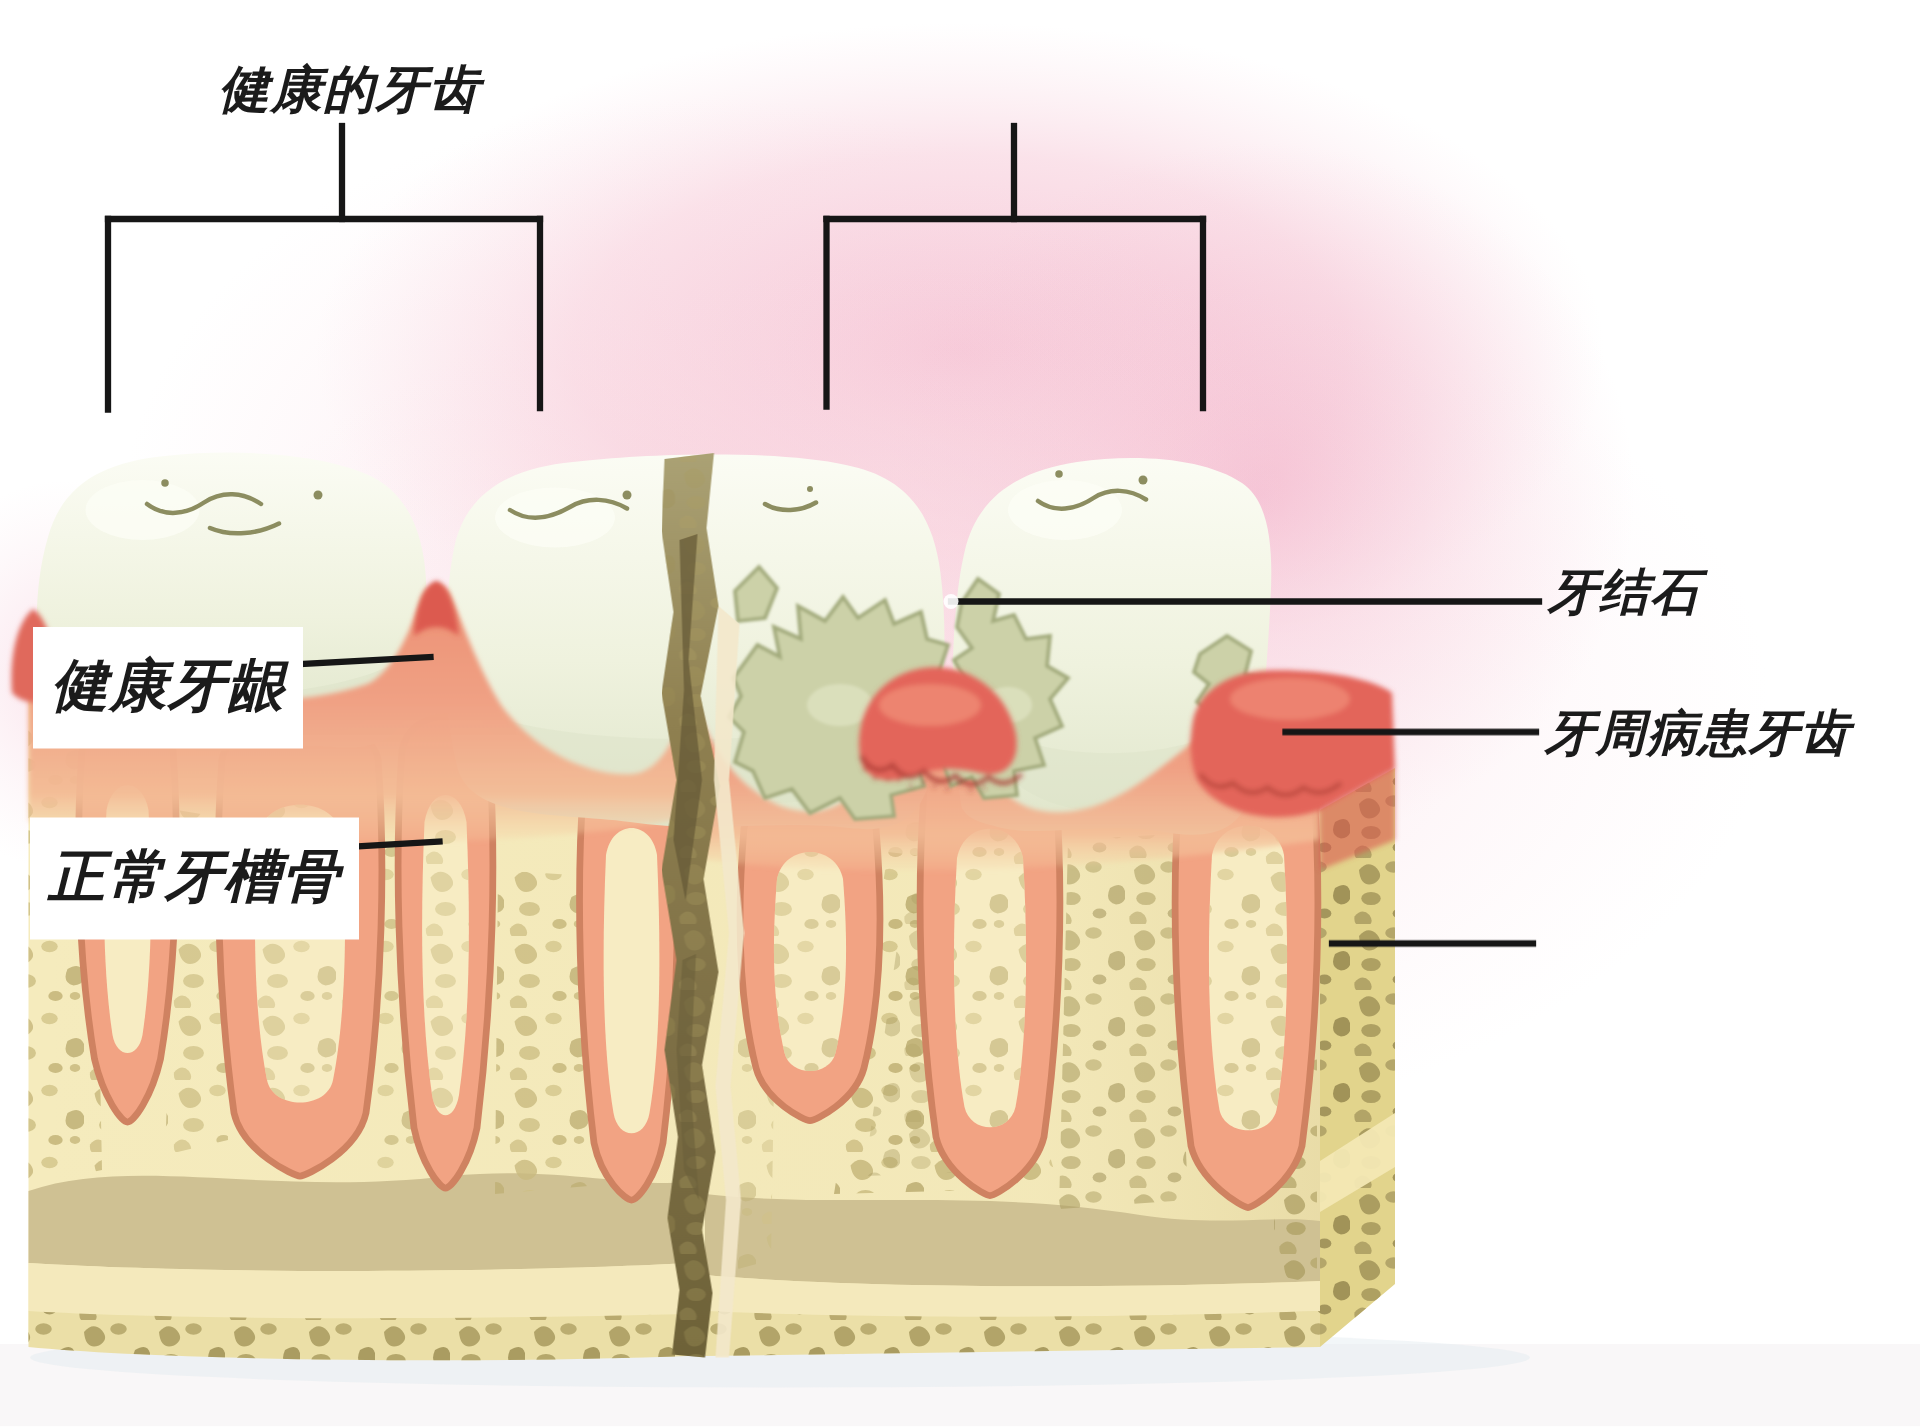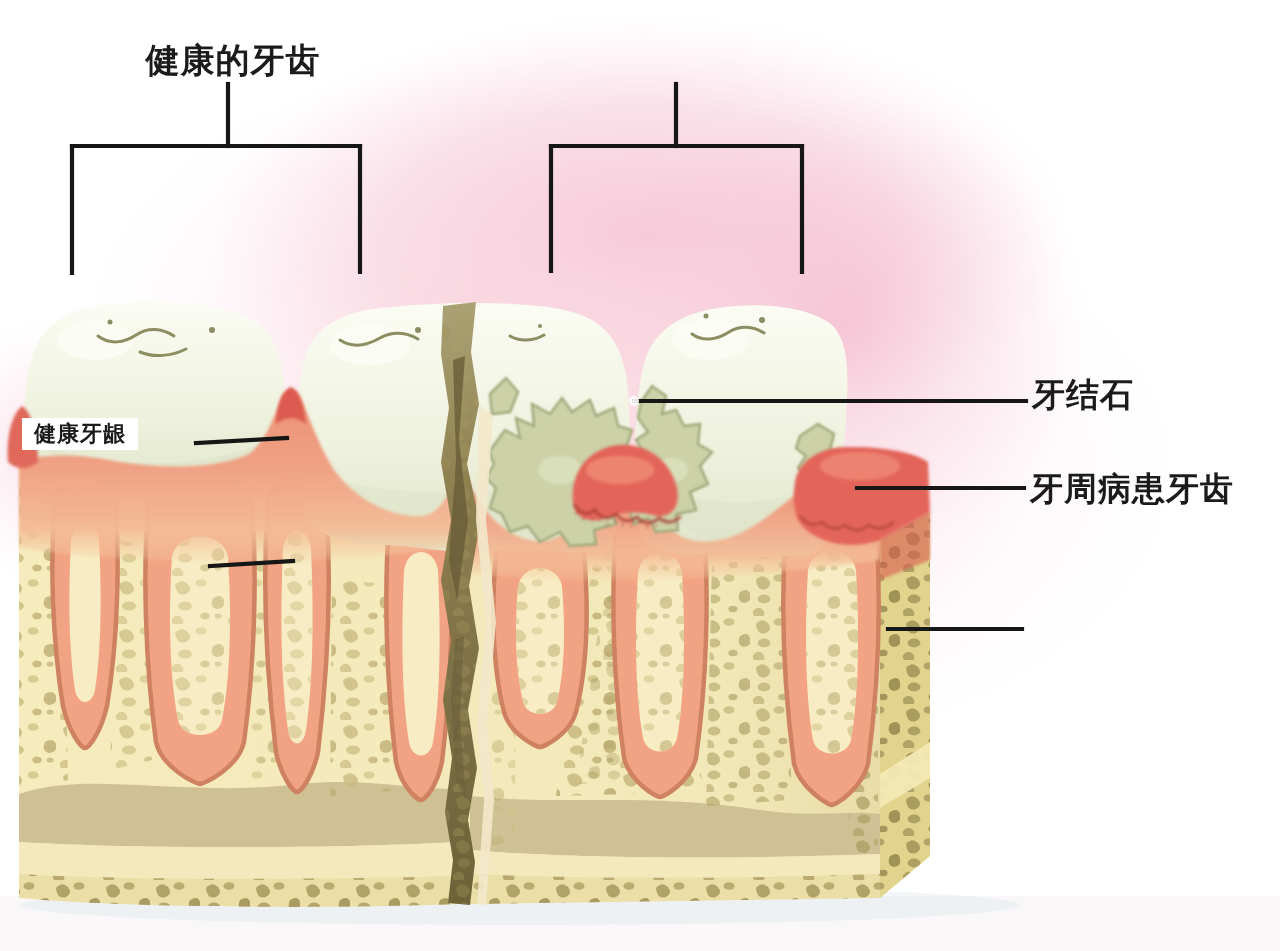--- a/index.html
+++ b/index.html
@@ -3,24 +3,24 @@
 <meta charset="utf-8">
 <style>
   html,body{margin:0;padding:0;background:#fff;}
   .stage{
     position:relative;width:1280px;height:951px;overflow:hidden;background:#ffffff;
     font-family:"Liberation Sans","DejaVu Sans",sans-serif;
   }
   .art{position:absolute;left:0;top:0;width:1280px;height:951px;}
   .lbl{
     position:absolute;font-weight:700;font-size:33px;line-height:1.08;
-    color:var(--c-label_text,#1b1b1b);white-space:nowrap;letter-spacing:1px;
+    color:var(--c-label_text,#1b1b1b);white-space:nowrap;letter-spacing:1px;font-style:italic;
   }
   .lbl.top{transform:translateX(-50%);font-size:34px;}
-  .lbl.boxed{background:var(--c-label_box_bg,#ffffff);padding:4px 12px;font-size:22px;}
+  .lbl.boxed{background:var(--c-label_box_bg,#ffffff);padding:20px 12px;font-size:38px;}
   .ann{stroke:var(--c-annotation_line,#161616);stroke-width:4.2;fill:none;stroke-linecap:square;}
 </style>
 </head>
 <body>
 
 <div class="stage">
 
 <svg class="art" viewBox="0 0 1280 951">
   <defs>
     <radialGradient id="g1" cx="50%" cy="50%" r="50%">
@@ -268,15 +268,16 @@
     <path class="ann" d="M210,566 L293,561"></path>
     <path class="ann" d="M634,401 L1026,401"></path>
     <circle cx="634" cy="401" r="5" fill="#ffffff" opacity="0.9"></circle>
     <path class="ann" d="M857,488 L1024,488"></path>
     <path class="ann" d="M888,629 L1022,629"></path>
   </g>
 </svg>
 
   <div class="lbl top" style="left:233px;top:42px">健康的牙齿</div>
   <div class="lbl boxed" style="left:22px;top:418px">健康牙龈</div>
+  <div class="lbl boxed" style="left:20px;top:545px">正常牙槽骨</div>
   <div class="lbl" style="left:1032px;top:377px">牙结石</div>
   <div class="lbl" style="left:1030px;top:471px">牙周病患牙齿</div>
 </div>
 
 </body></html>

